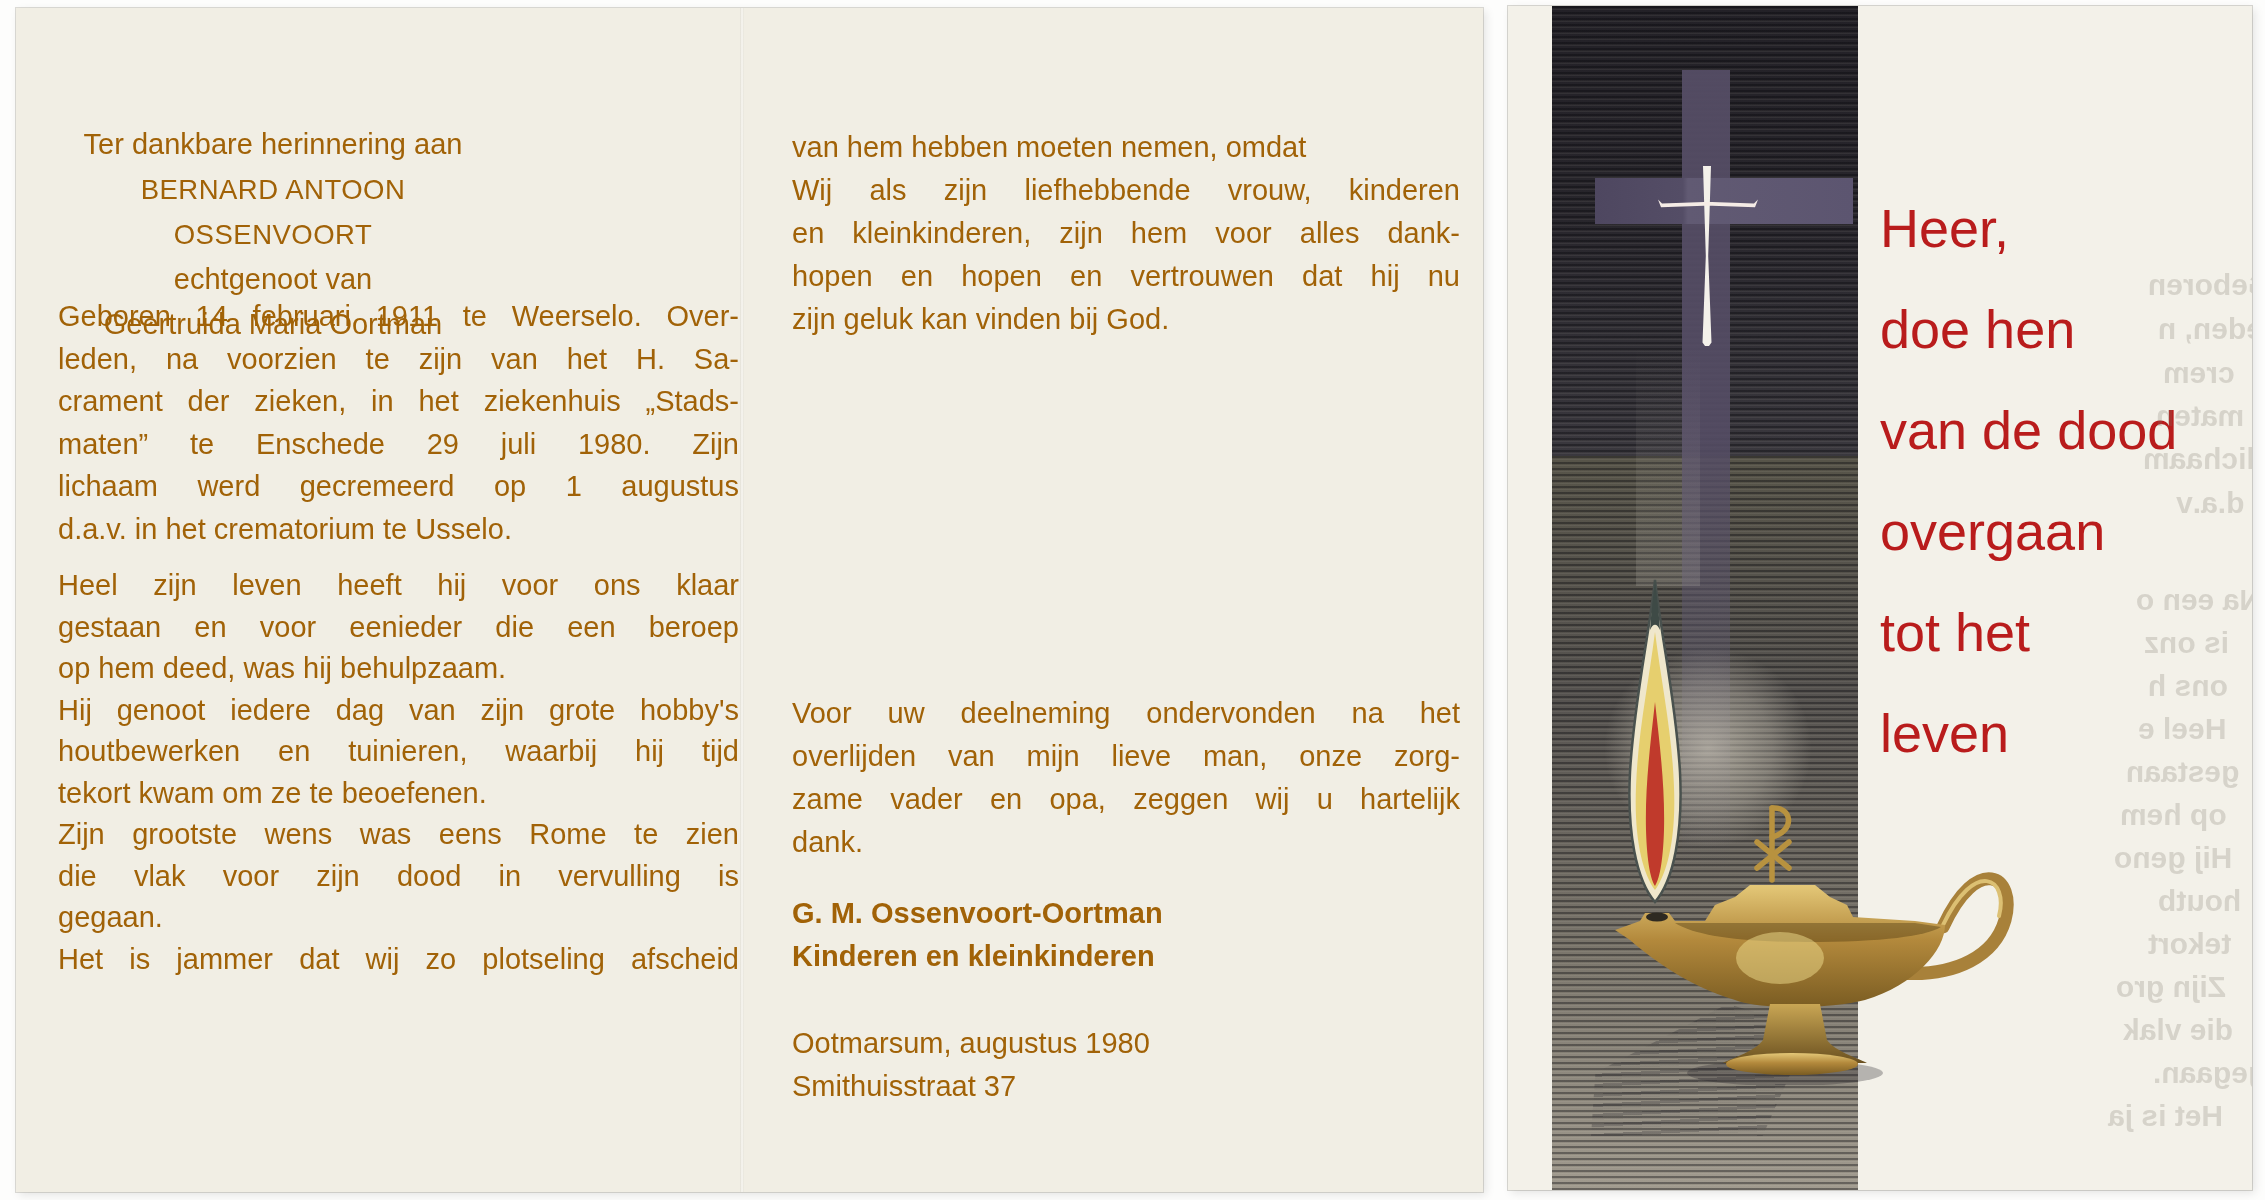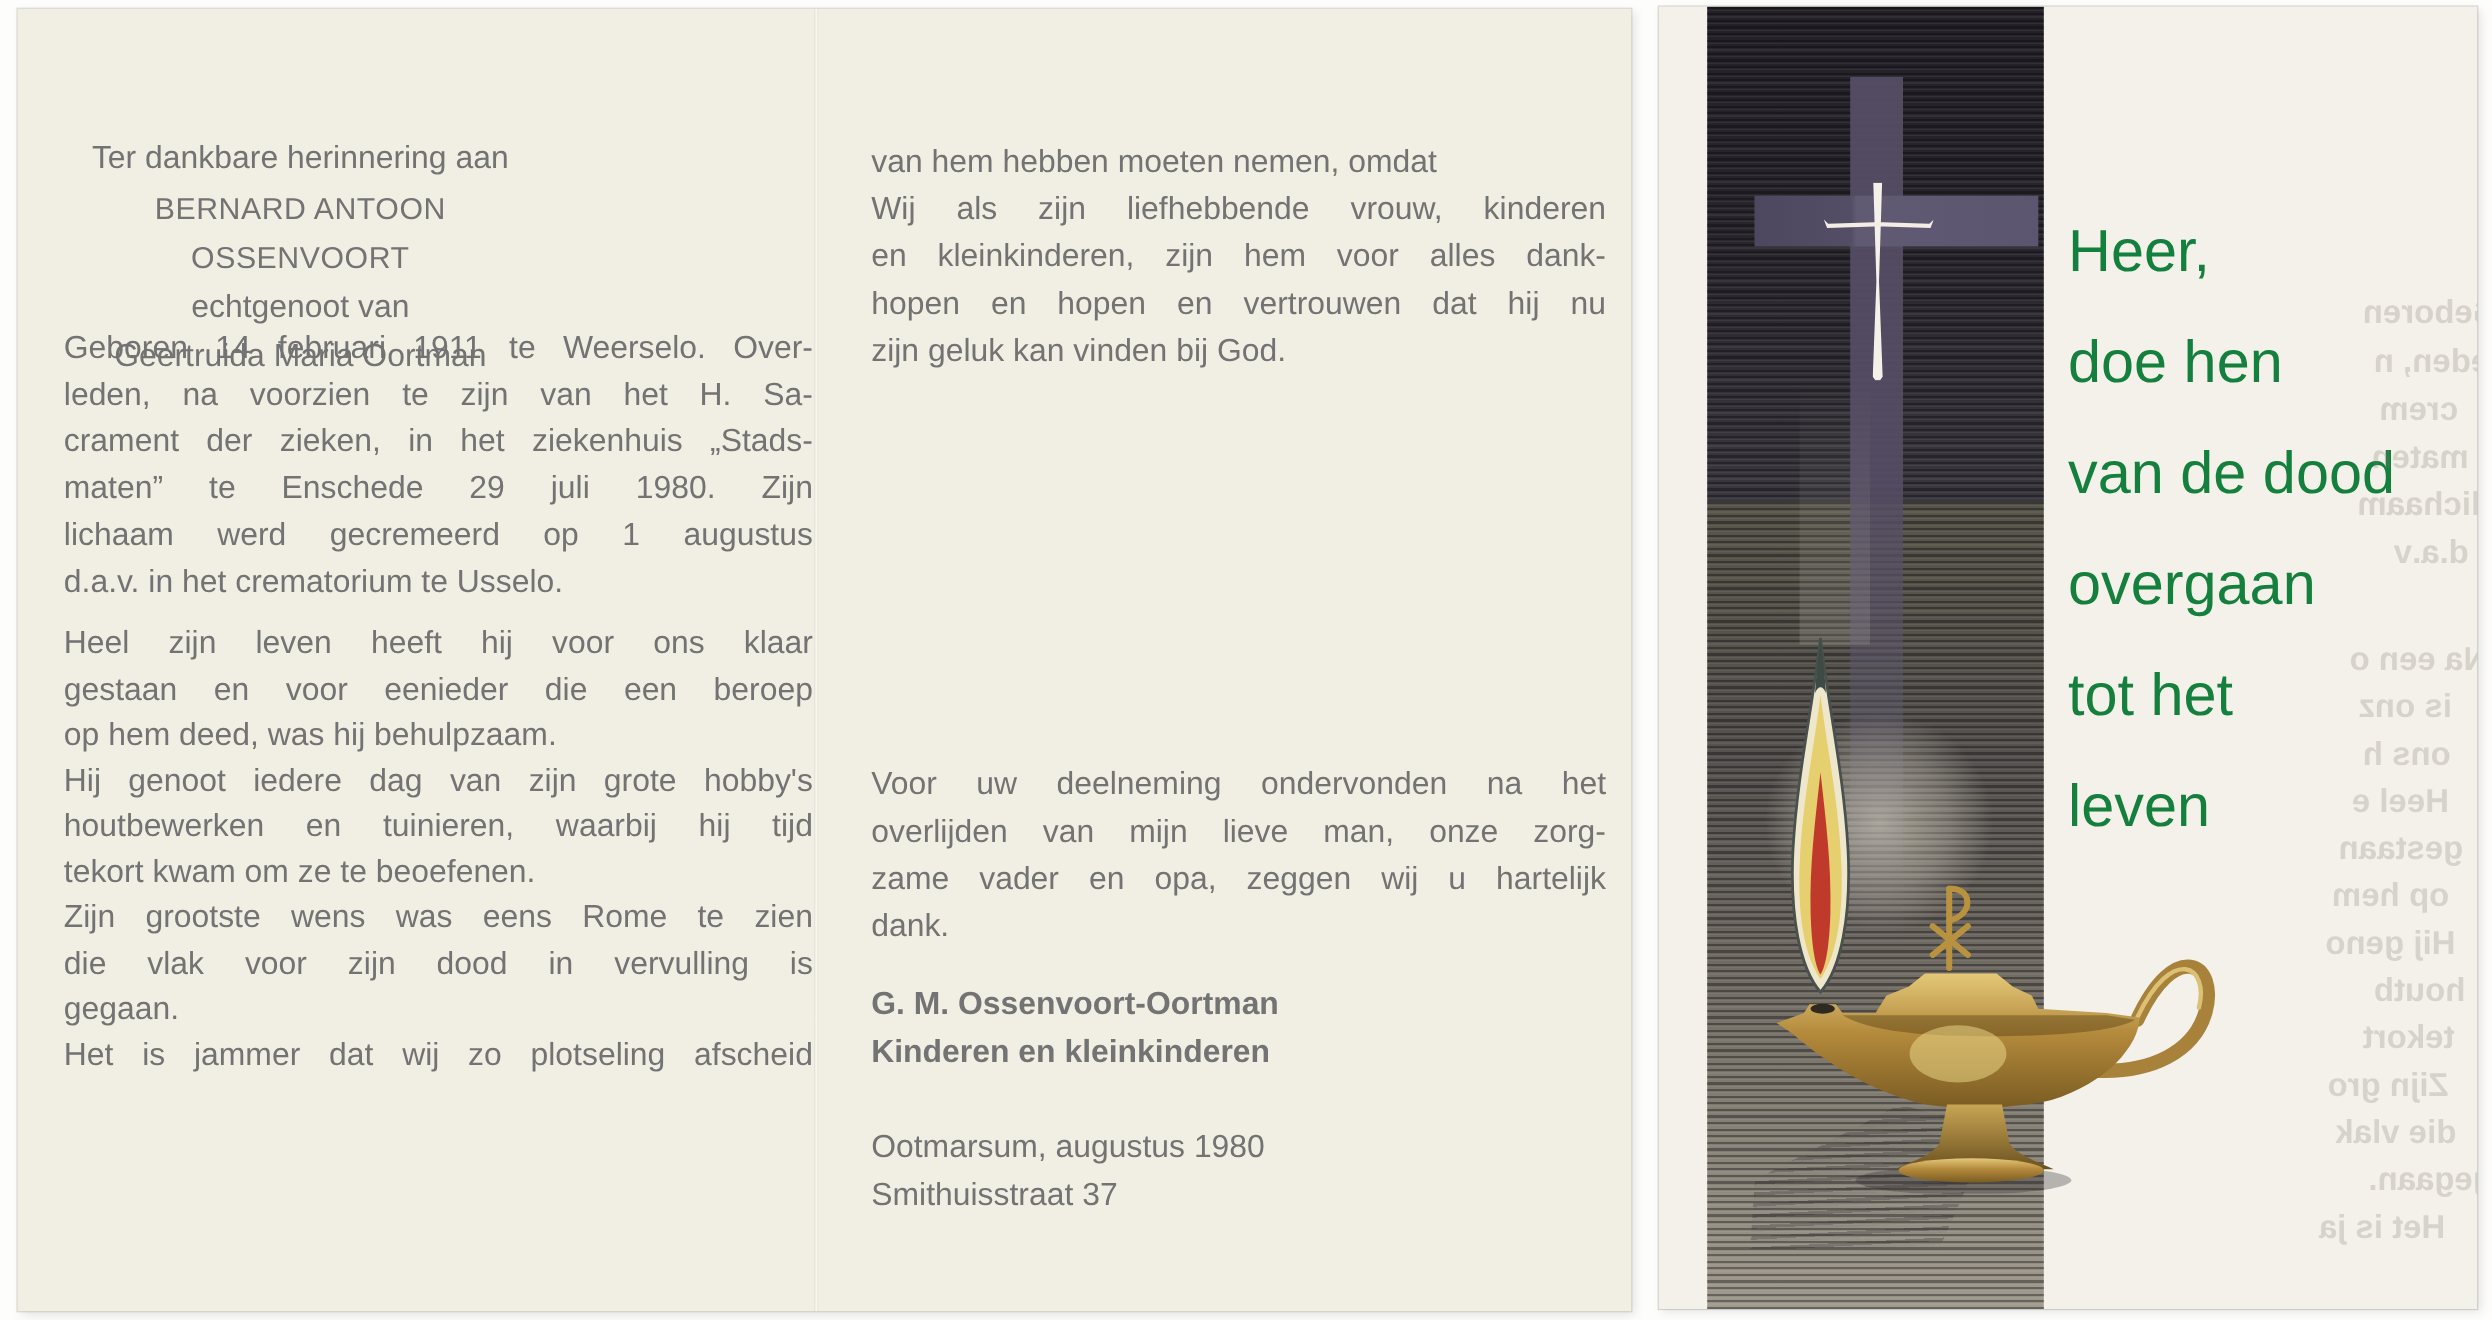--- a/index.html
+++ b/index.html
@@ -5,21 +5,21 @@
 <style>
   html,body{margin:0;padding:0;background:#ffffff;}
   #canvas{position:relative;width:2265px;height:1200px;background:#fdfdfc;overflow:hidden;
           font-family:"Liberation Sans",sans-serif;}
   
   .card{position:absolute;box-sizing:border-box;}
   #card-left{left:16px;top:8px;width:1467px;height:1184px;background:#f1eee4;
              box-shadow:0 0 0 1px rgba(120,115,100,0.25), 3px 3px 9px rgba(0,0,0,0.10);}
   #fold-line{position:absolute;left:724px;top:0;width:4px;height:100%;
              background:linear-gradient(90deg,rgba(90,85,70,0.10),rgba(255,255,255,0.55),rgba(90,85,70,0.07));}
-  .textcol{position:absolute;color:#737373;font-size:29px;}
+  .textcol{position:absolute;color:#a16207;font-size:29px;}
   #header-block{left:42px;top:114px;width:430px;text-align:center;line-height:45px;}
   #header-block .hname{font-size:27.5px;letter-spacing:.5px;}
   #para-birth{left:42px;top:287px;width:681px;line-height:42.5px;}
   #body-block{left:42px;top:557px;width:681px;line-height:41.5px;}
   #mid-upper{left:776px;top:118px;width:668px;line-height:43px;}
   #mid-upper .jp + .jp{}
   #para-thanks{left:776px;top:684px;width:668px;line-height:43px;}
   #signature-block{left:776px;top:884px;width:668px;line-height:43px;}
   #place-date-block{left:776px;top:1014px;width:668px;line-height:43px;}
   .jp .tl{text-align:justify;text-align-last:justify;}
@@ -43,21 +43,21 @@
      clip-path:polygon(0 5%,4% 40%,46% 28%,54% 28%,96% 40%,100% 5%,97% 75%,54% 62%,46% 62%,3% 75%);}
   #flame-glow{position:absolute;left:62px;top:592px;width:300px;height:300px;
      background:radial-gradient(ellipse 48% 46% at 46% 50%,rgba(232,226,209,0.55) 0%,rgba(225,219,203,0.28) 45%,rgba(225,219,203,0) 72%);}
   #light-beam{position:absolute;left:128px;top:340px;width:64px;height:240px;
      background:linear-gradient(180deg,rgba(200,197,188,0) 0%,rgba(205,201,190,0.18) 100%);}
   #flame-svg{position:absolute;left:94px;top:566px;}
   #lamp-svg{position:absolute;left:77px;top:784px;}
   #lamp-shadow{position:absolute;left:83px;top:998px;width:220px;height:132px;opacity:.65;
      background:repeating-linear-gradient(177deg,rgba(36,35,41,0.42) 0 3px,rgba(36,35,41,0.08) 3px 6px,rgba(36,35,41,0) 6px 10px);
      clip-path:polygon(62% 0,100% 18%,78% 100%,0 100%,2% 52%);}
-  #prayer-block{position:absolute;left:372px;top:172px;width:350px;color:#15803d;
+  #prayer-block{position:absolute;left:372px;top:172px;width:350px;color:#b91c1c;
      font-size:54px;line-height:101px;}
   .bleed-frag{position:absolute;transform:scaleX(-1);font-size:30px;font-weight:bold;
      color:#7d766a;opacity:.24;filter:blur(.6px);white-space:nowrap;}
 </style>
 </head>
 <body>
 
 <div id="canvas">
 
   <div id="card-left" class="card">

